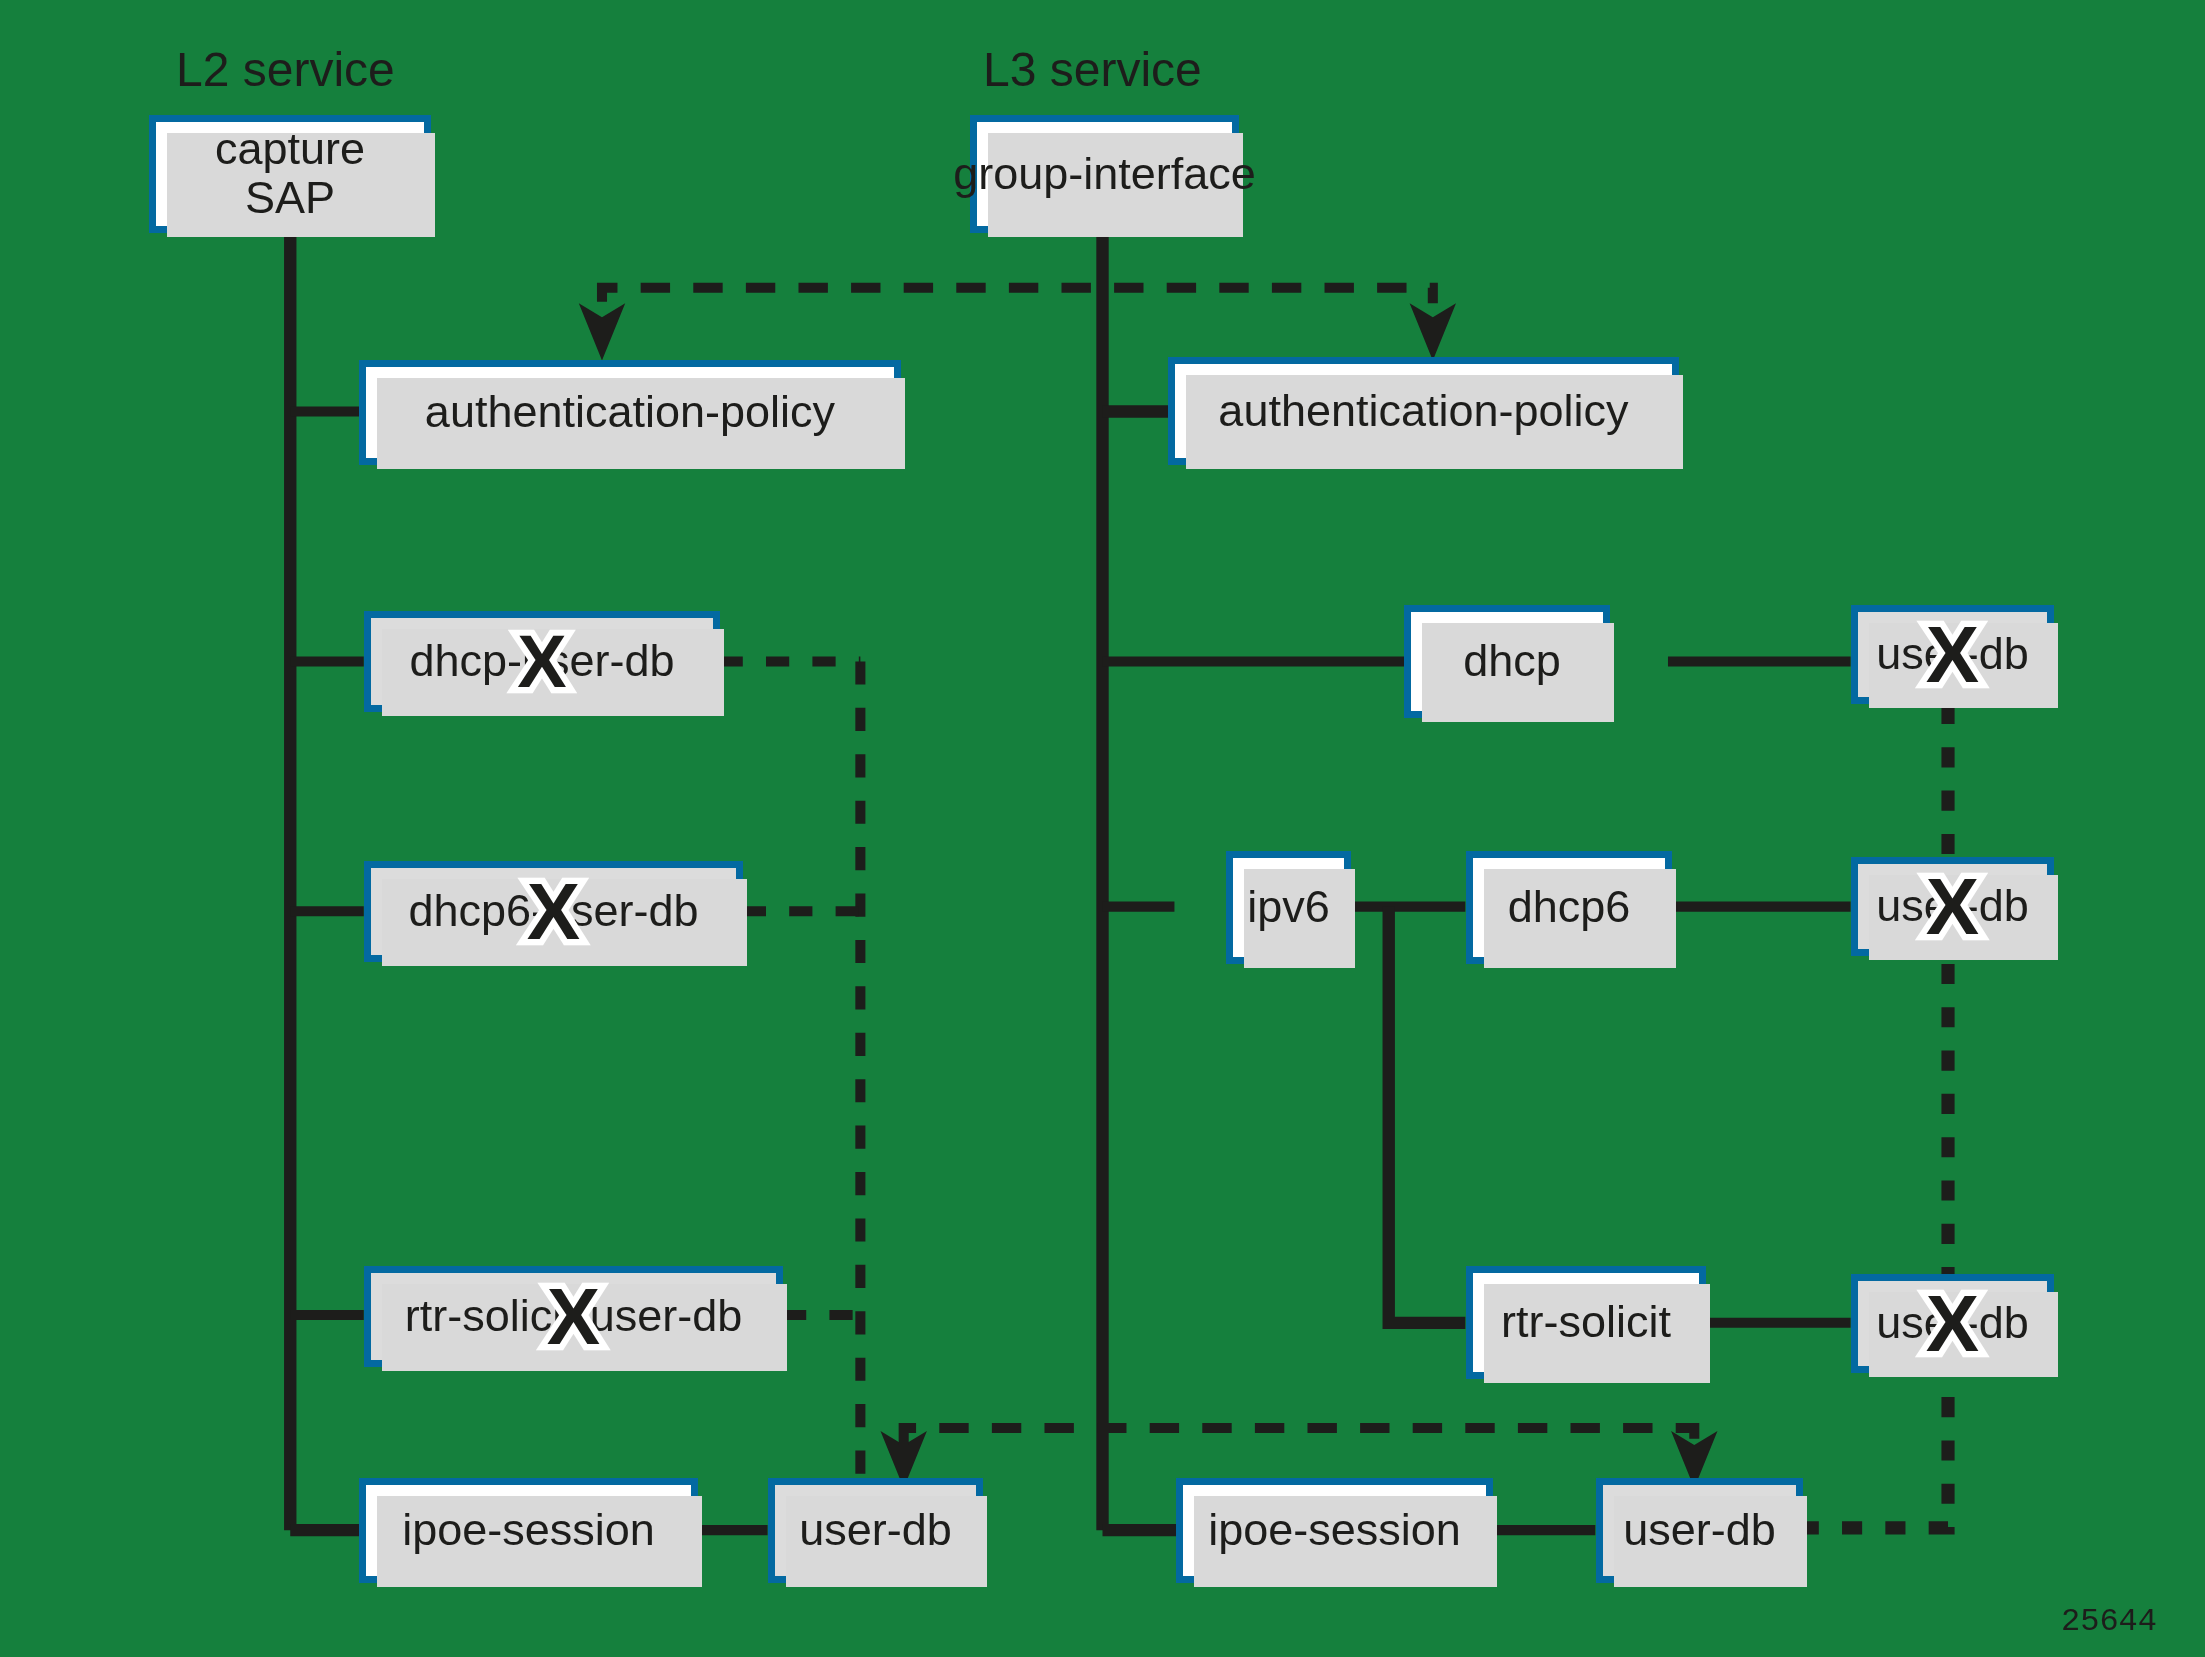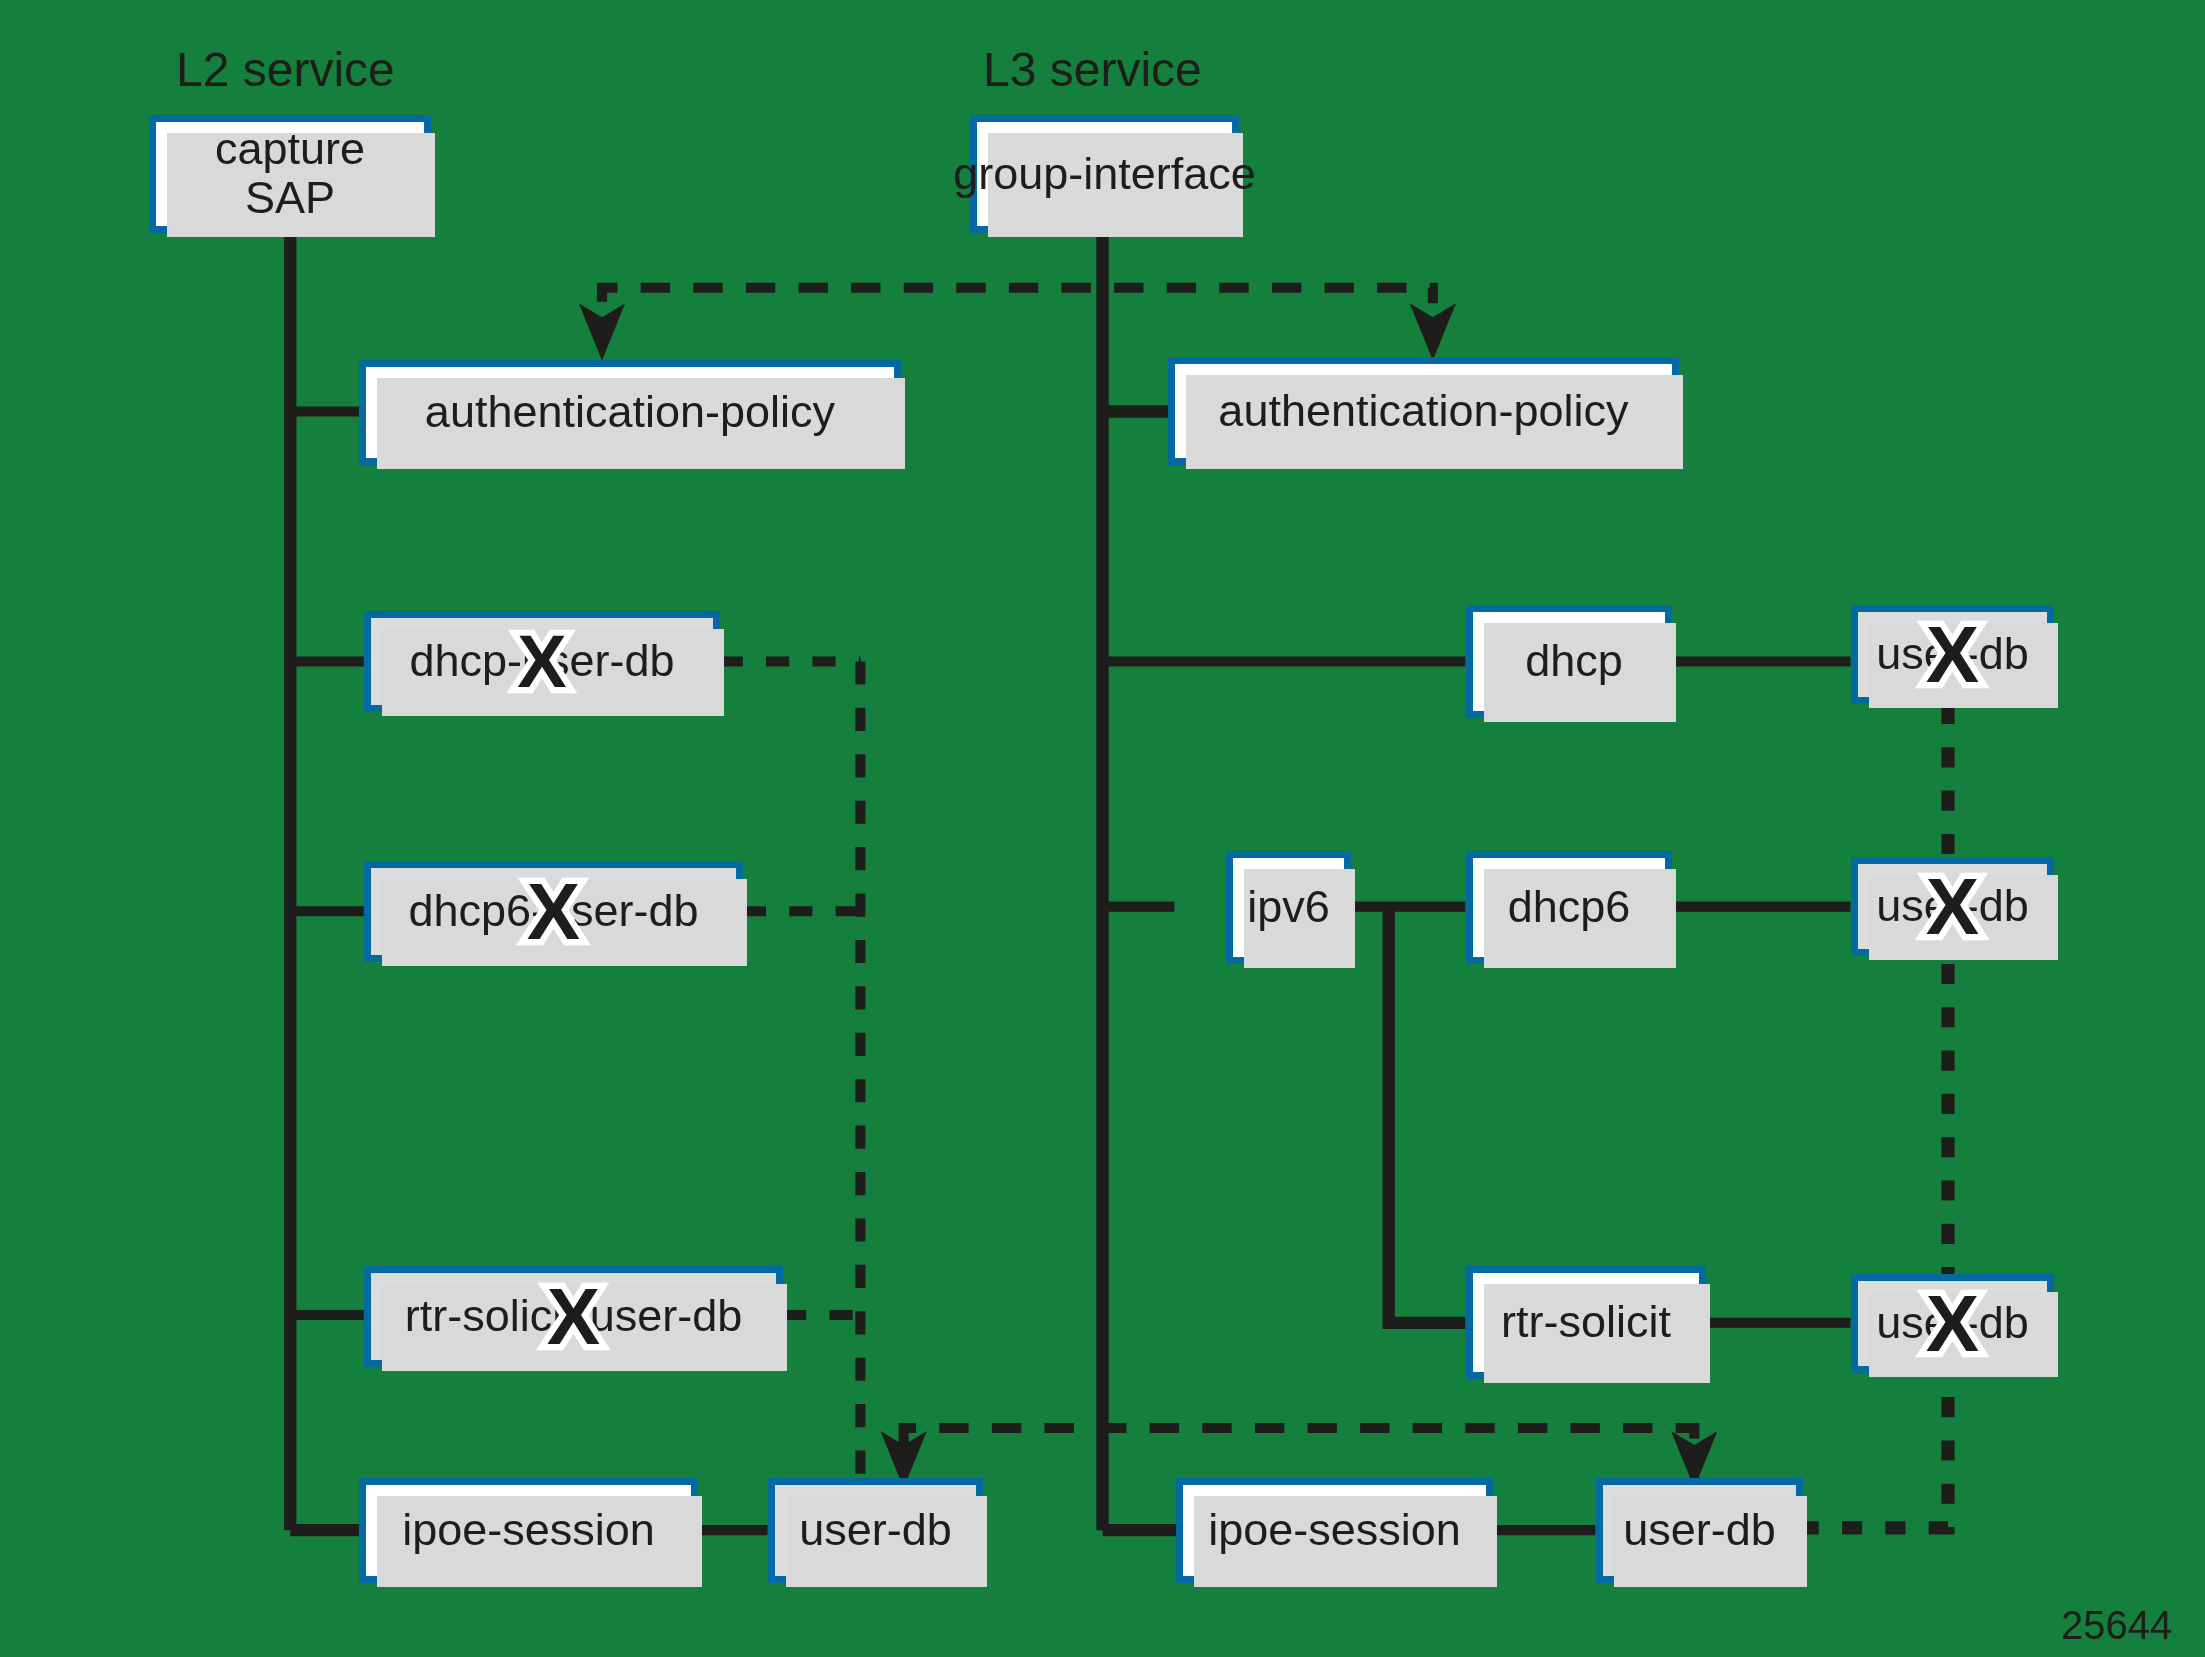--- a/index.html
+++ b/index.html
@@ -74,22 +74,23 @@
     z-index: 6;
     -webkit-text-stroke: 12.4px #ffffff;
     paint-order: stroke fill;
     pointer-events: none;
   }
   .xmark.tall { font-size: 80px; }
 
   
   .fignum {
     position: absolute;
-    font-size: 40px;
-    color: #1d1d1b;
+    font-size: 32px;
+    color: #1d1d1b;
+    font-family: Liberation Mono, monospace;
   }
 </style>
 </head>
 <body>
 
 <div id="stage">
 
   <svg id="wires" viewBox="0 0 2850 2142" xmlns="http://www.w3.org/2000/svg">
 
     <g stroke="#1d1d1b" fill="none" stroke-linecap="butt">
@@ -206,21 +207,21 @@
   </div>
 
   <div class="node shaded" style="left:768px; top:1478px; width:215px; height:105px;">
     <span class="lbl">user-db</span>
   </div>
 
   <div class="node" style="left:1168px; top:357px; width:511px; height:108px;">
     <span class="lbl">authentication-policy</span>
   </div>
 
-  <div class="node" style="left:1466px; top:605px; width:206px; height:113px;padding-left:10px;">
+  <div class="node" style="left:1404px; top:605px; width:206px; height:113px;padding-left:10px;">
     <span class="lbl">dhcp</span>
   </div>
 
   <div class="node shaded" style="left:1851px; top:605px; width:203px; height:99px;">
     <span class="lbl">user-db</span>
     <span class="xmark tall">X</span>
   </div>
 
   <div class="node" style="left:1226px; top:851px; width:125px; height:113px;">
     <span class="lbl">ipv6</span>

